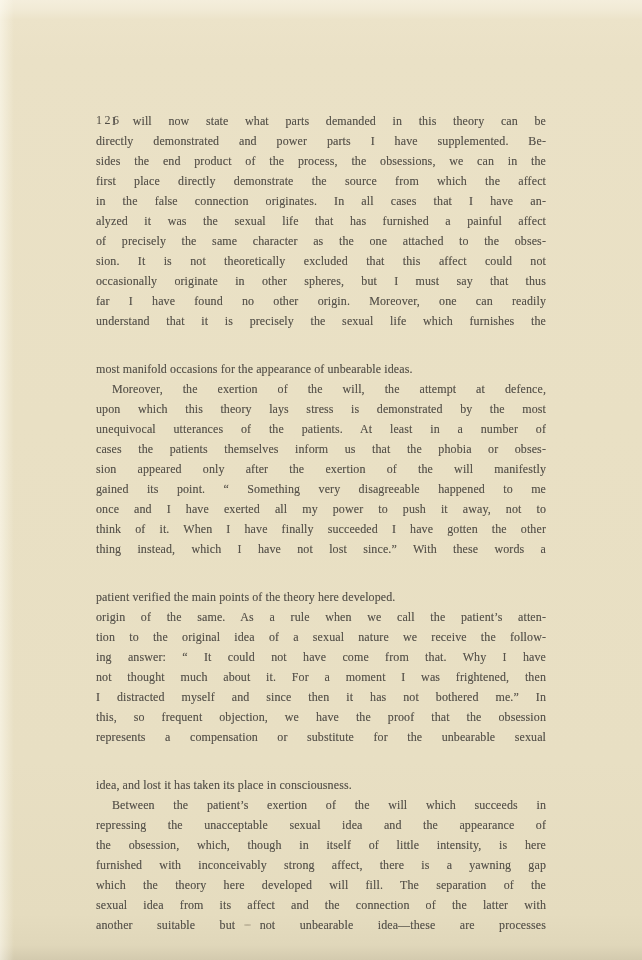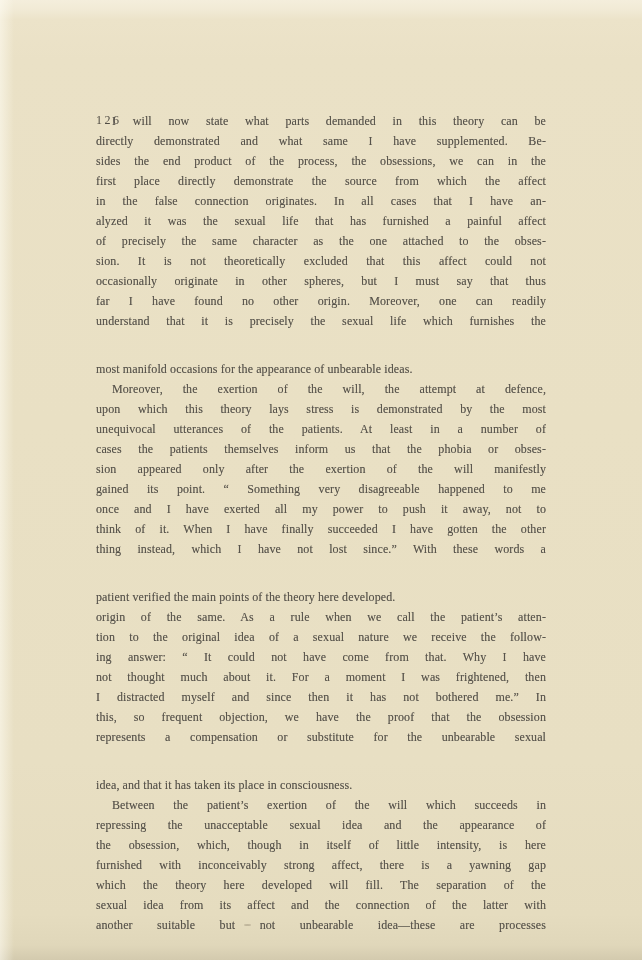--- a/index.html
+++ b/index.html
@@ -77,21 +77,21 @@
 </head>
 <body>
 
 <div class="scan">
   <header class="running-head">
     <span class="pagenum">126</span>
   </header>
   <main class="text-block">
       <div class="para">
         <div class="line first">I will now state what parts demanded in this theory can be</div>
-        <div class="line">directly demonstrated and what same I have supplemented.  Be-</div>
+        <div class="line">directly demonstrated and power parts I have supplemented.  Be-</div>
         <div class="line">sides the end product of the process, the obsessions, we can in the</div>
         <div class="line">first place directly demonstrate the source from which the affect</div>
         <div class="line">in the false connection originates.  In all cases that I have an-</div>
         <div class="line">alyzed it was the sexual life that has furnished a painful affect</div>
         <div class="line">of precisely the same character as the one attached to the obses-</div>
         <div class="line">sion.  It is not theoretically excluded that this affect could not</div>
         <div class="line">occasionally originate in other spheres, but I must say that thus</div>
         <div class="line">far I have found no other origin.  Moreover, one can readily</div>
         <div class="line">understand that it is precisely the sexual life which furnishes the</div>
         <div class="line lastline">most manifold occasions for the appearance of unbearable ideas.</div>
@@ -109,21 +109,21 @@
         <div class="line lastline">patient verified the main points of the theory here developed.</div>
       </div>
       <div class="para">
         <div class="line">origin of the same.  As a rule when we call the patient’s atten-</div>
         <div class="line">tion to the original idea of a sexual nature we receive the follow-</div>
         <div class="line">ing answer: “ It could not have come from that.  Why I have</div>
         <div class="line">not thought much about it.  For a moment I was frightened, then</div>
         <div class="line">I distracted myself and since then it has not bothered me.”  In</div>
         <div class="line">this, so frequent objection, we have the proof that the obsession</div>
         <div class="line">represents a compensation or substitute for the unbearable sexual</div>
-        <div class="line lastline">idea, and that it has taken its place in consciousness.</div>
+        <div class="line lastline">idea, and lost it has taken its place in consciousness.</div>
       </div>
       <div class="para">
         <div class="line first">Between the patient’s exertion of the will which succeeds in</div>
         <div class="line">repressing the unacceptable sexual idea and the appearance of</div>
         <div class="line">the obsession, which, though in itself of little intensity, is here</div>
         <div class="line">furnished with inconceivably strong affect, there is a yawning gap</div>
         <div class="line">which the theory here developed will fill.  The separation of the</div>
         <div class="line">sexual idea from its affect and the connection of the latter with</div>
         <div class="line">another suitable but not unbearable idea—these are processes</div>
       </div>

